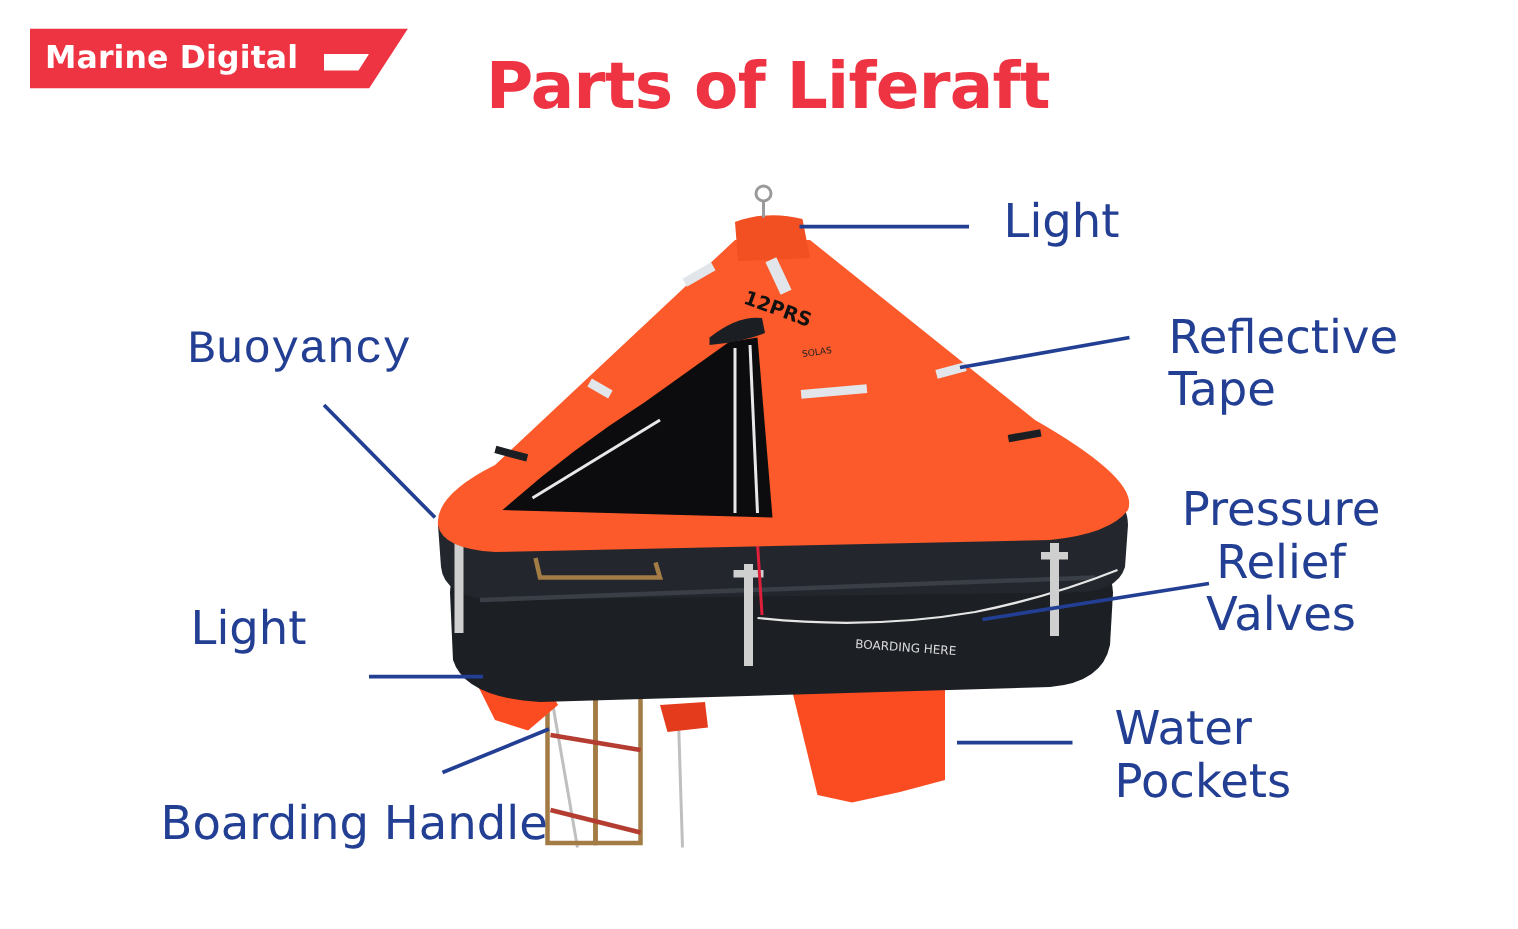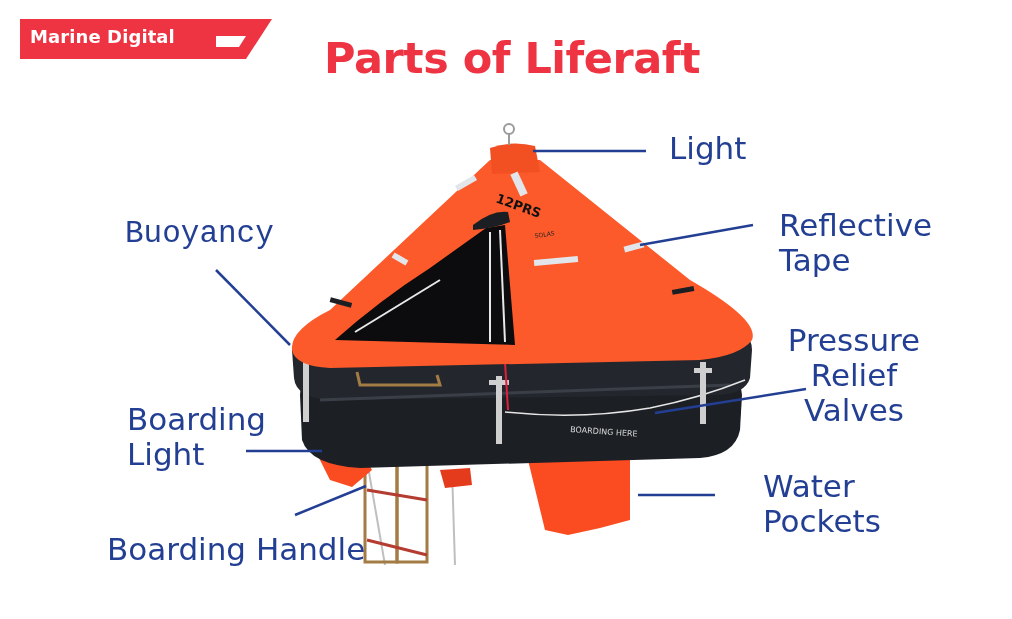--- a/index.html
+++ b/index.html
@@ -1,19 +1,19 @@
 <!DOCTYPE html>
 <html><head>
 <meta charset="utf-8">
 <style>
   html, body { margin: 0; padding: 0; background: #ffffff; }
   body { width: 1012px; height: 619px; position: relative; overflow: hidden; font-family: "Liberation Sans", sans-serif; }
   .brand { position: absolute; left: 20px; top: 19px; width: 252px; height: 40px; }
   .brand svg { position: absolute; left: 0; top: 0; }
-  .brand-text { position: absolute; left: 10px; top: 7px; color: #ffffff; font-weight: bold; font-size: 18px; letter-spacing: 0.1px; font-family: "DejaVu Sans", sans-serif; }
+  .brand-text { position: absolute; left: 10px; top: 7px; color: #ffffff; font-weight: bold; font-size: 21px; letter-spacing: 0.1px; font-family: "DejaVu Sans", sans-serif; }
   .title { position: absolute; left: 0; width: 1024px; top: 33px; text-align: center; color: #ee3442; font-weight: bold; font-size: 43px; font-family: "DejaVu Sans", sans-serif; letter-spacing: -0.5px; }
   .label { position: absolute; color: #233f94; font-size: 31px; line-height: 35px; font-family: "DejaVu Sans", sans-serif; }
   .label.center-align { text-align: center; }
   .raft { position: absolute; left: 0; top: 0; }
   .leaders { position: absolute; left: 0; top: 0; pointer-events: none; }
 </style>
 </head>
 <body>
 
 <div class="brand">
@@ -107,24 +107,23 @@
   <div>Buoyancy</div>
 </div>
 
 <div class="label center-align" style="left:784px; width:140px; top:323px;">
   <div>Pressure</div>
   <div>Relief</div>
   <div>Valves</div>
 </div>
 
 <div class="label" style="left:127px; top:402px;">
-  <div>Boarding</div>
   <div>Light</div>
 </div>
 
-<div class="label" style="left:743px; top:469px;margin-left:20px;">
+<div class="label" style="left:743px; top:469px;">
   <div>Water</div>
   <div>Pockets</div>
 </div>
 
 <div class="label" style="left:107px; top:532px;">
   <div>Boarding Handle</div>
 </div>
 
 </body></html>

